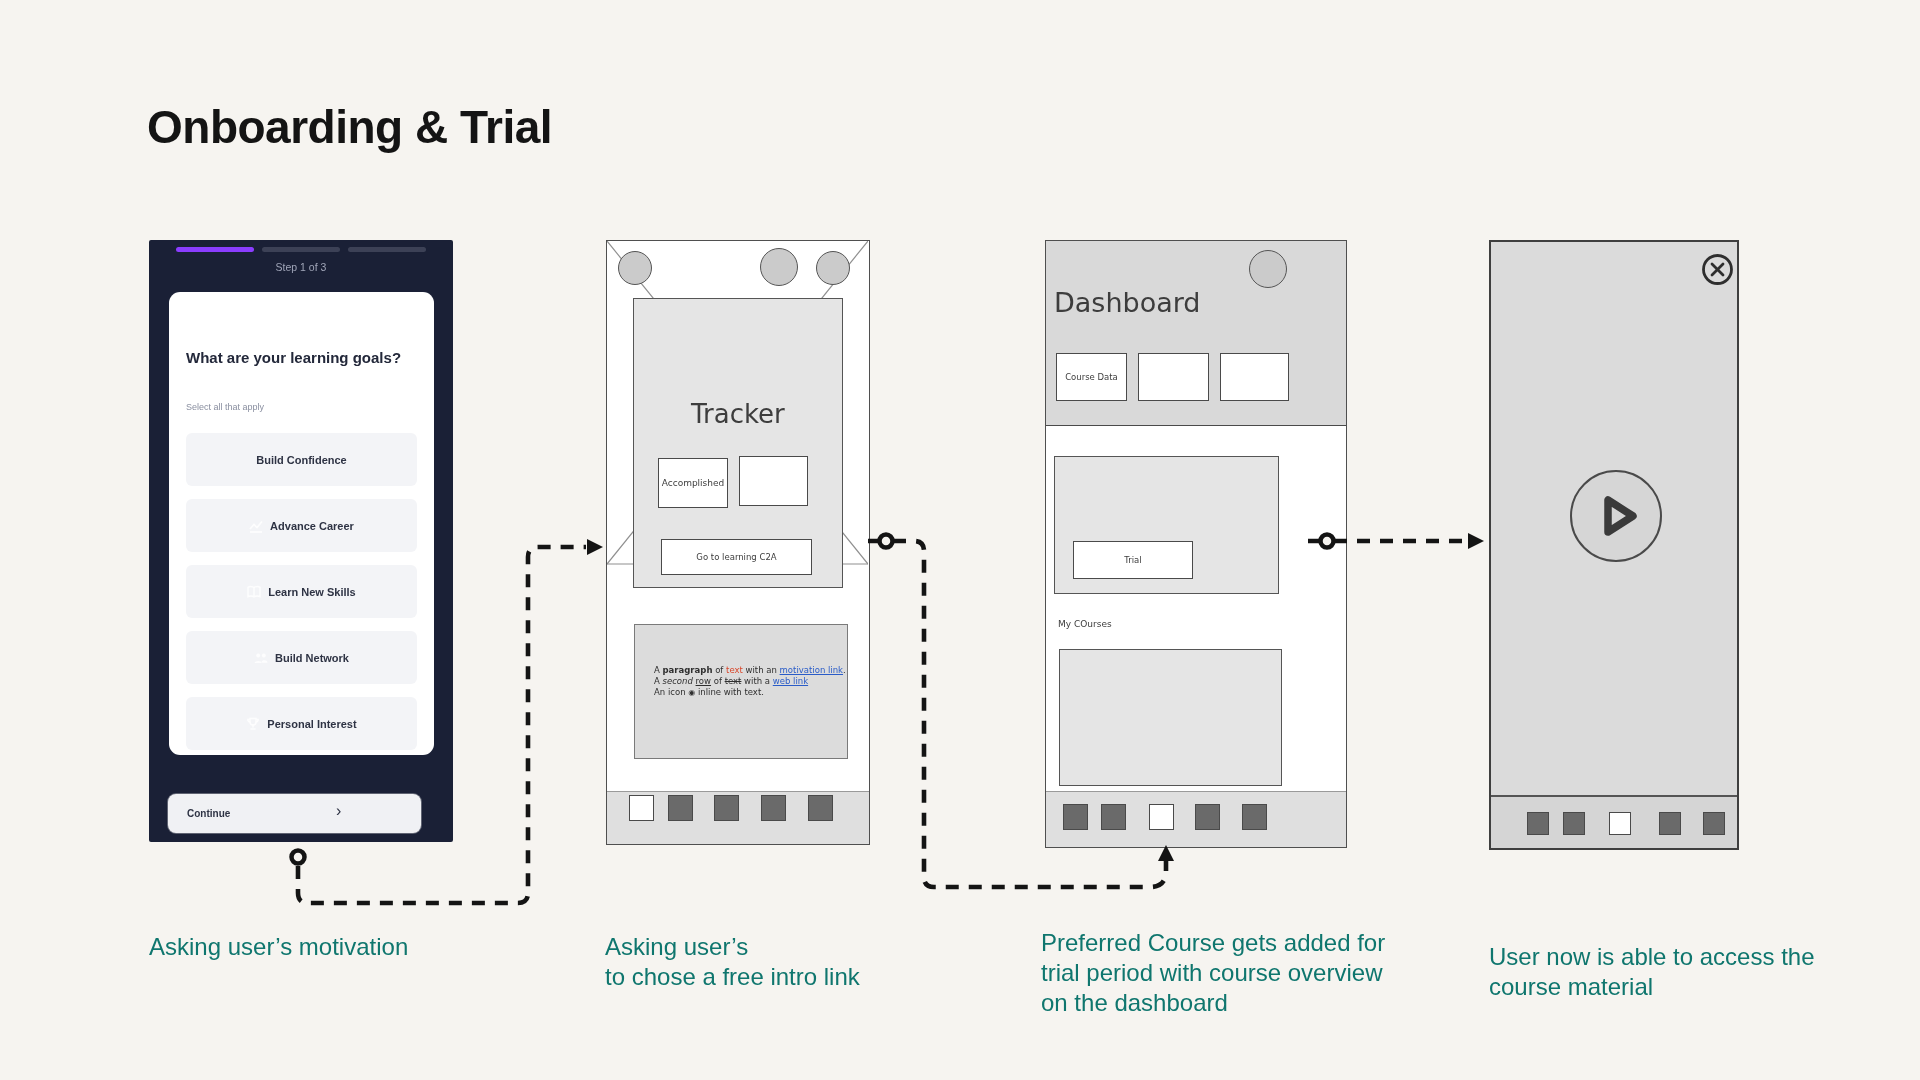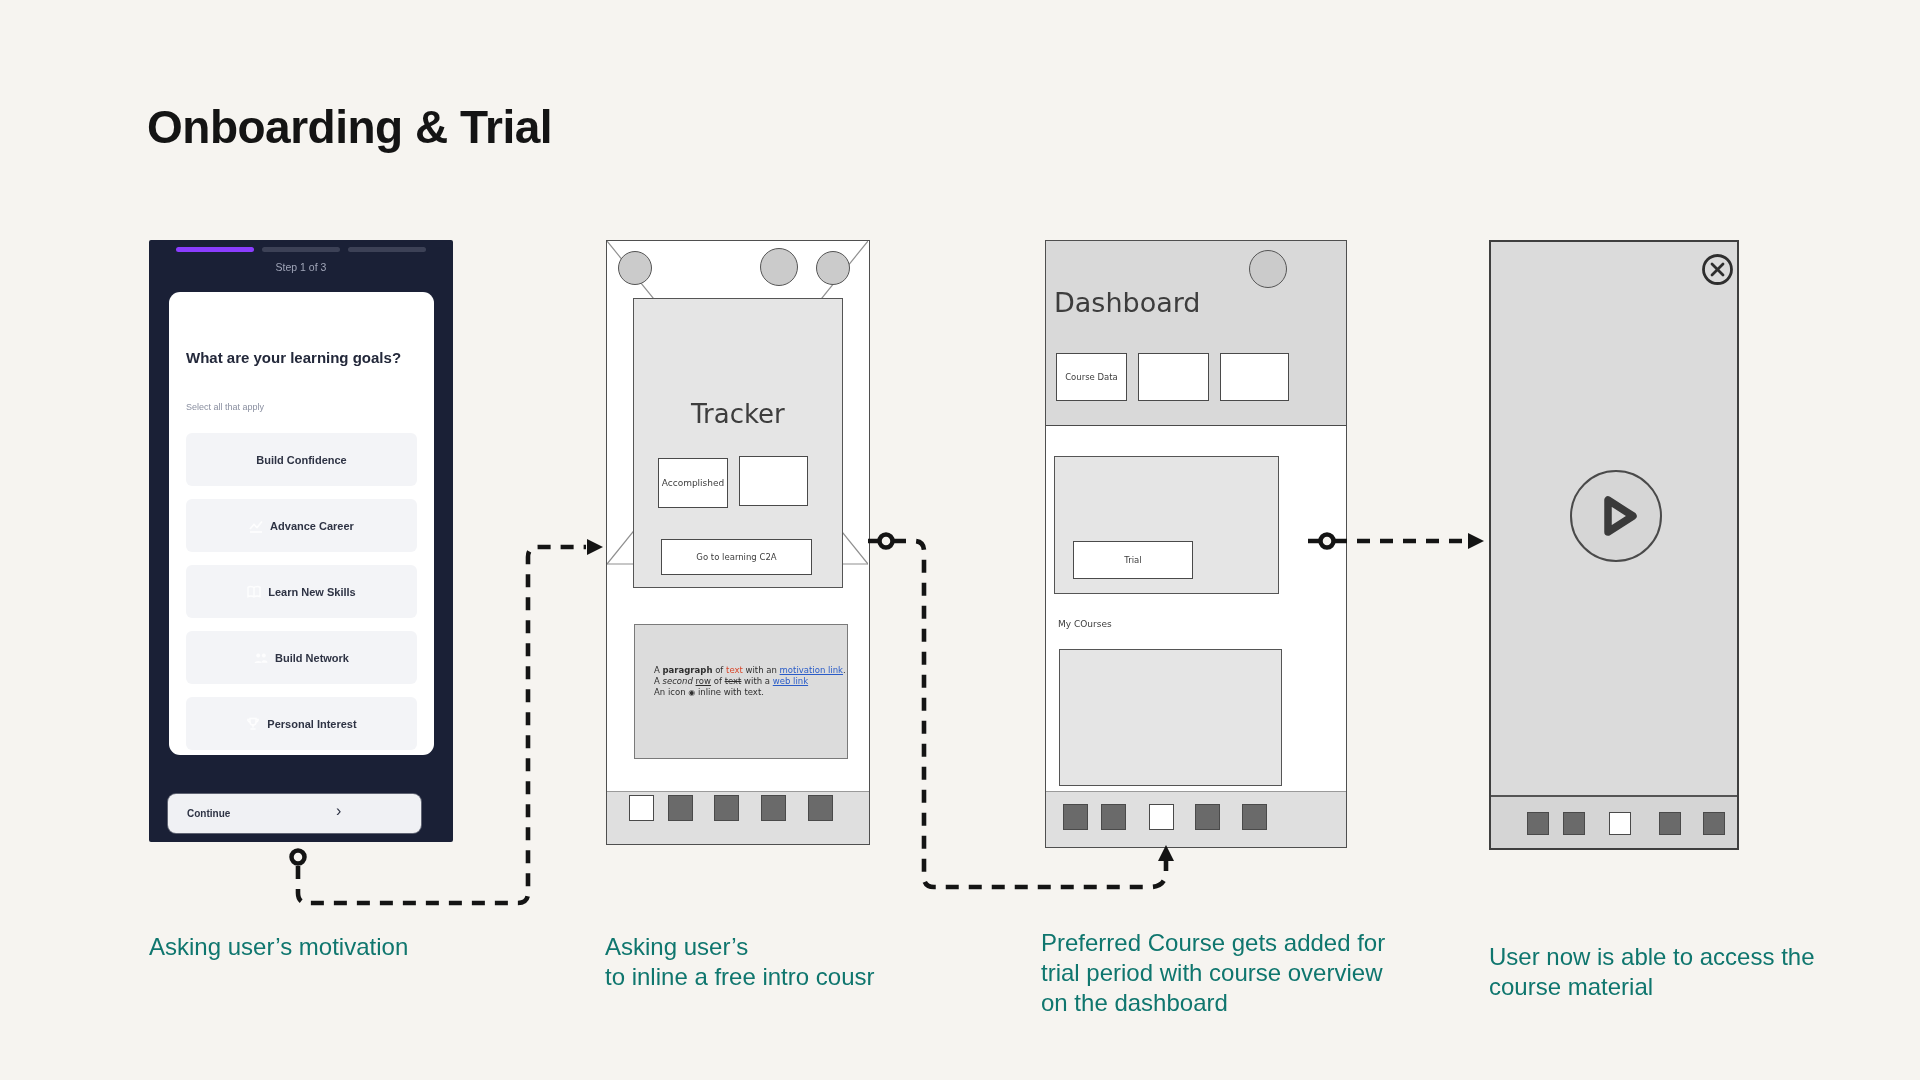--- a/index.html
+++ b/index.html
@@ -247,21 +247,21 @@
       <line x1="1308" y1="541" x2="1320" y2="541" stroke="#141414" stroke-width="4.5"></line>
       <circle cx="1327" cy="541" r="6.5" fill="#F6F4F0" stroke="#141414" stroke-width="4.5"></circle>
       <path d="M1334 541 H1468" fill="none" stroke="#141414" stroke-width="4.6" stroke-dasharray="13 10"></path>
       <polygon points="1484,541 1468,533 1468,549" fill="#141414"></polygon>
     </g>
   </svg>
 
   <div class="caption" style="left:149px;top:932px">Asking user’s motivation</div>
   <div class="caption" style="left:605px;top:932px">
     <div>Asking user’s</div>
-    <div>to inline a free intro cousr</div>
+    <div>to chose a free intro link</div>
   </div>
   <div class="caption" style="left:1041px;top:928px">
     <div>Preferred Course gets added for</div>
     <div>trial period with course overview</div>
     <div>on the dashboard</div>
   </div>
   <div class="caption" style="left:1489px;top:942px">
     <div>User now is able to access the</div>
     <div>course material</div>
   </div>

